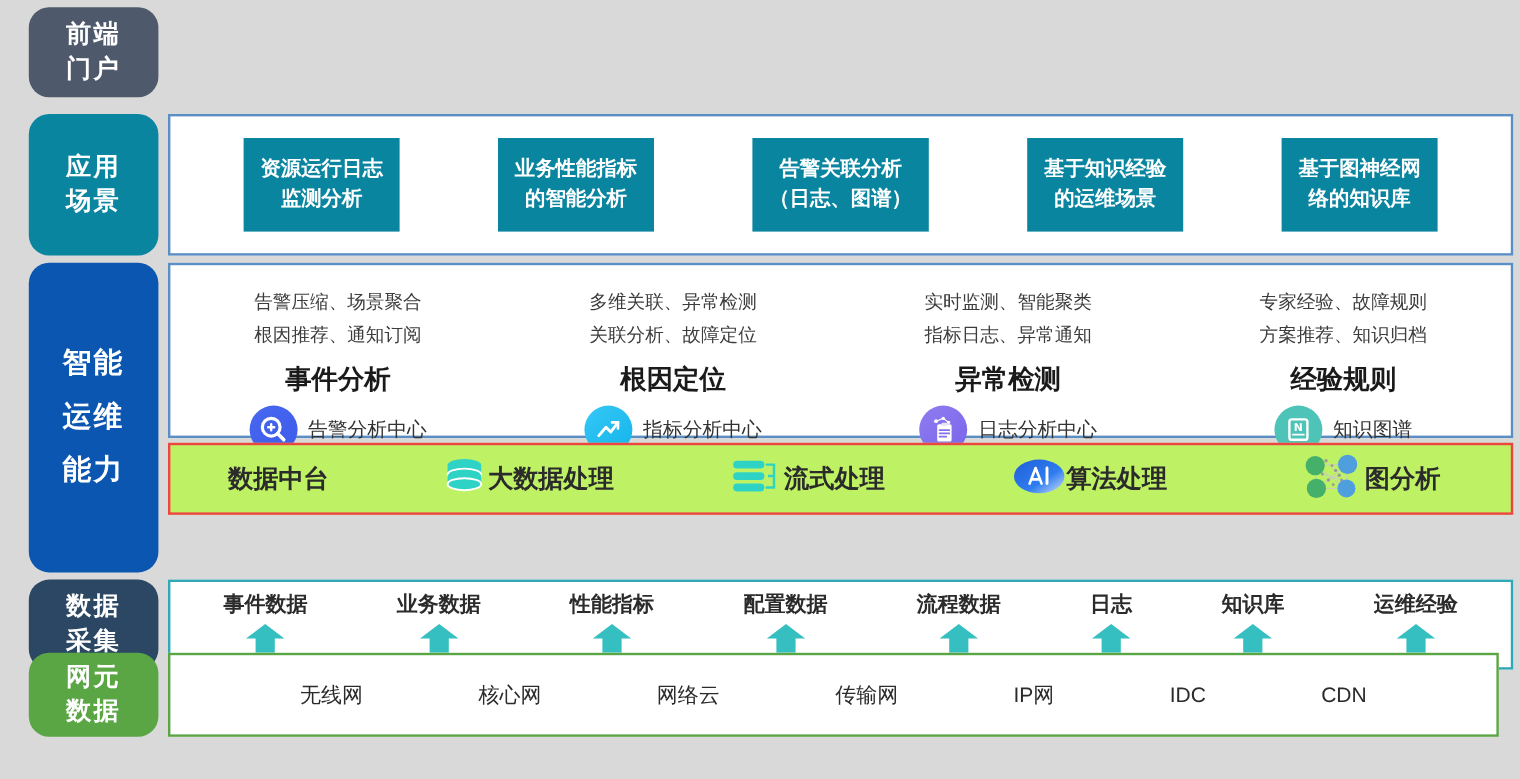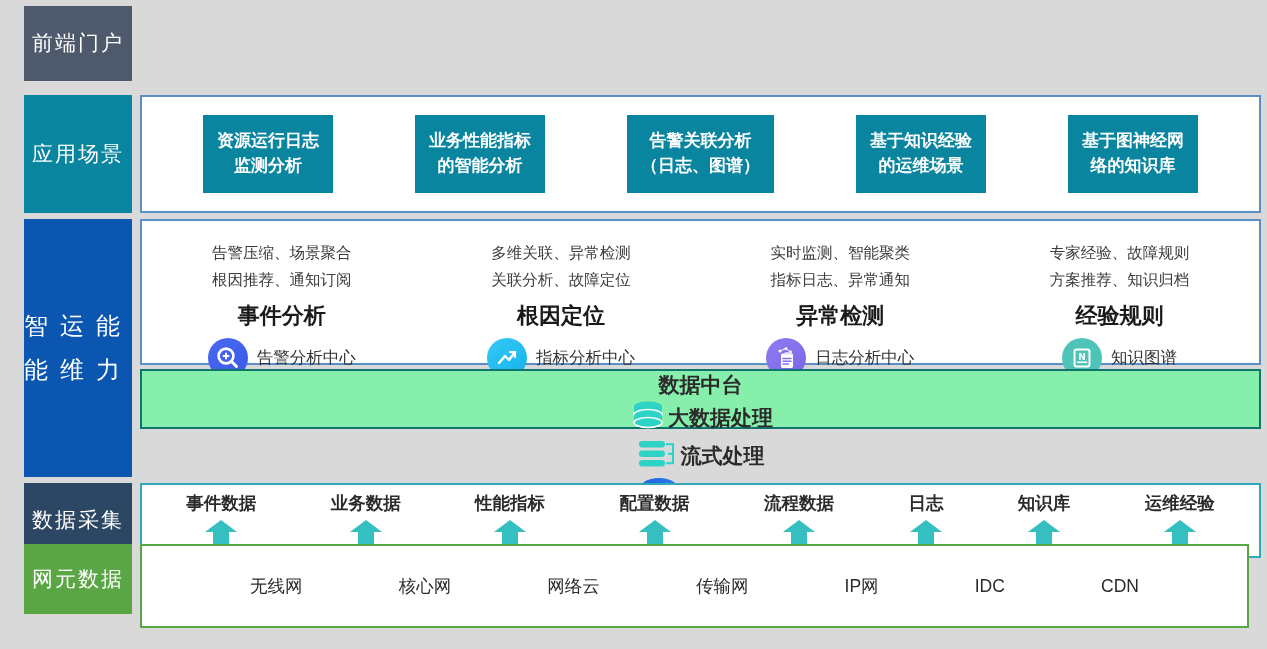--- a/index.html
+++ b/index.html
@@ -7,25 +7,26 @@
     width: 1267px; height: 649px;
     background: #d9d9d9;
     font-family: "Liberation Sans", "DejaVu Sans", sans-serif;
     overflow: hidden;
   }
   .diagram { position: relative; width: 1267px; height: 649px; }
 
   
   .row { position: absolute; left: 0; display: flex; }
   .side-label {
-    display: flex; flex-direction: row;
+    display: flex; flex-direction: column;
     align-items: center; justify-content: center;
-    color: #ffffff; font-weight: normal;
+    color: #ffffff; font-weight: bold;
     letter-spacing: 2px; line-height: 1.35;
     flex: 0 0 auto;
+    border-radius: 17px;
   }
   .panel { background: #ffffff; flex: 1 1 auto; position: relative; }
 
   
   #row-portal { top: 6px; height: 75px; width: 1267px; }
   #row-portal .side-label {
     width: 108px; margin-left: 24px; height: 75px;
     background: #4e596b; font-size: 21px;
   }
   #row-portal .panel {
@@ -87,22 +88,22 @@
     display: flex; align-items: center; justify-content: center;
     flex: 0 0 auto;
   }
   .ic-alarm { background: linear-gradient(140deg,#4868f0,#3b5bea); }
   .ic-metric { background: linear-gradient(140deg,#35c8f5,#14b4ec); }
   .ic-log { background: linear-gradient(140deg,#8f7df0,#7a63ea); }
   .ic-kg { background: #4ec4b8; }
 
   
   .dmp-panel {
-    background: #86efac; border: 2px solid #0f766e;
-    height: 60px; display: flex; align-items: center; flex-direction: column;
+    background: #bef264; border: 2px solid #ef4444;
+    height: 60px; display: flex; align-items: center;
   }
   .dmp-title {
     font-size: 21px; font-weight: bold; color: #2b2b2b;
     width: 180px; text-align: center; flex: 0 0 auto;
   }
   .dmp-item {
     flex: 1 1 0; display: flex; align-items: center;
     justify-content: center; 
   }
   .dmp-label { font-size: 21px; font-weight: bold; color: #2b2b2b; white-space: nowrap; }
@@ -127,21 +128,21 @@
   .up-arrow { width: 34px; height: 26px; }
 
   
   #row-ne { top: 544px; height: 70px; width: 1267px; }
   #row-ne .side-label {
     width: 108px; margin-left: 24px; height: 70px;
     background: #5aa544; font-size: 21px;
   }
   #row-ne .panel {
     margin-left: 8px; margin-right: 18px;
-    border: 2px solid #5aa544; height: 84px;
+    border: 2px solid #5aa544; height: 70px;
     display: flex; align-items: center; justify-content: space-around;
     padding: 0 60px;
   }
   .ne-label { font-size: 17.5px; color: #2b2b2b; white-space: nowrap; }
 </style>
 </head>
 <body>
 
 <div class="diagram">
 

